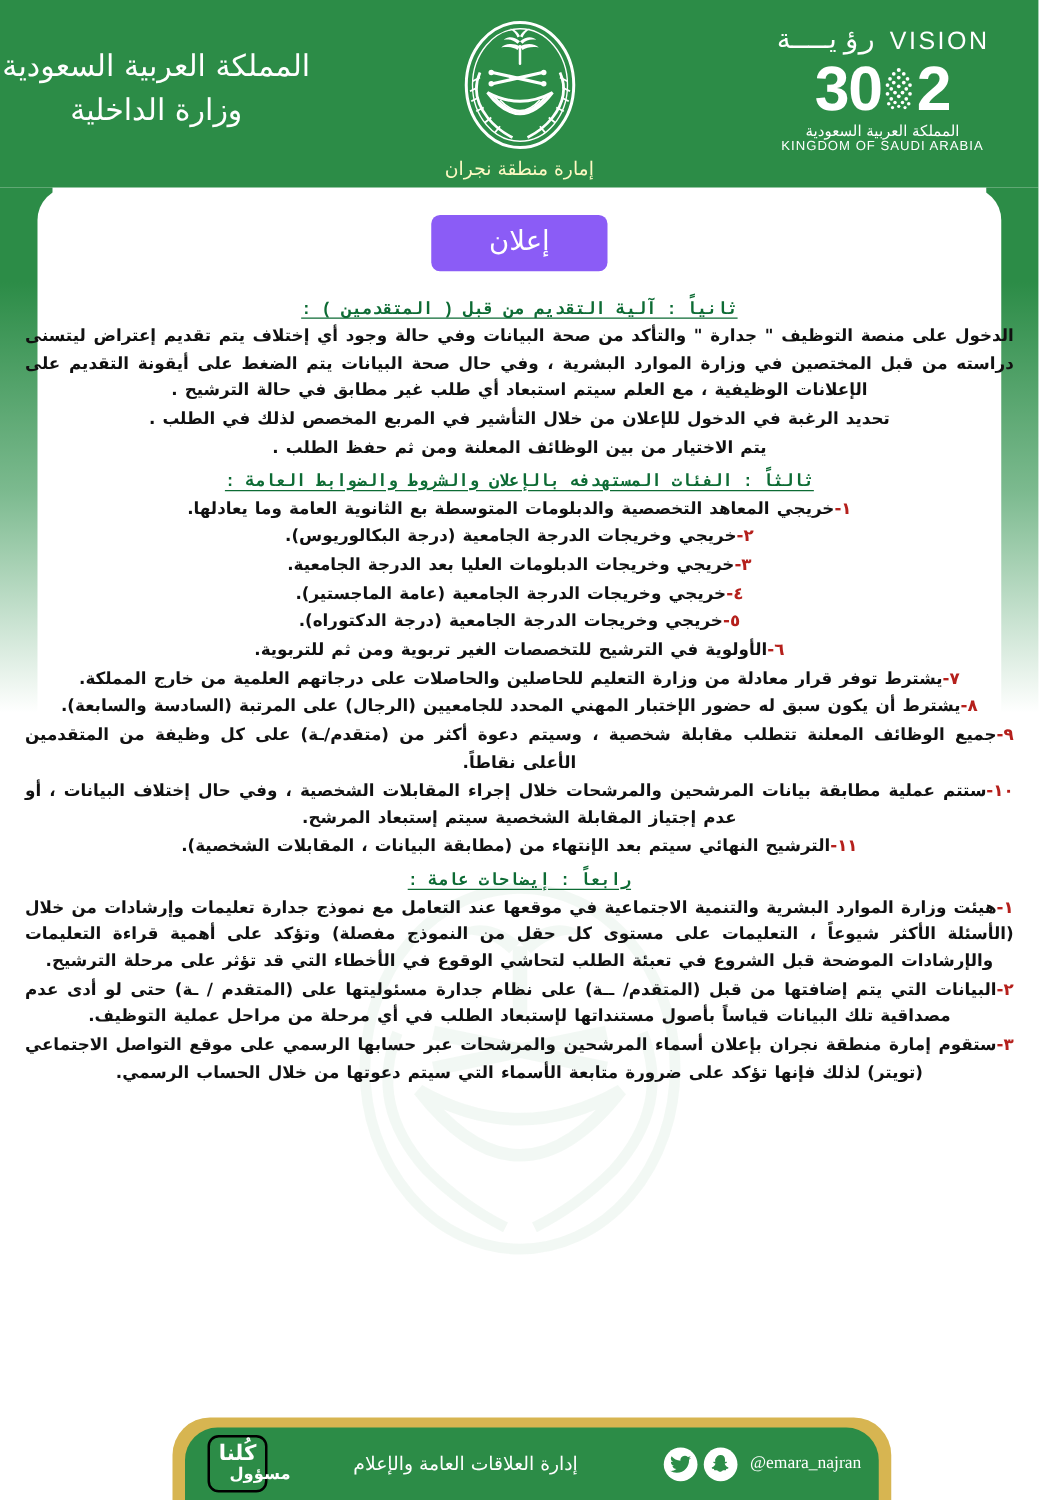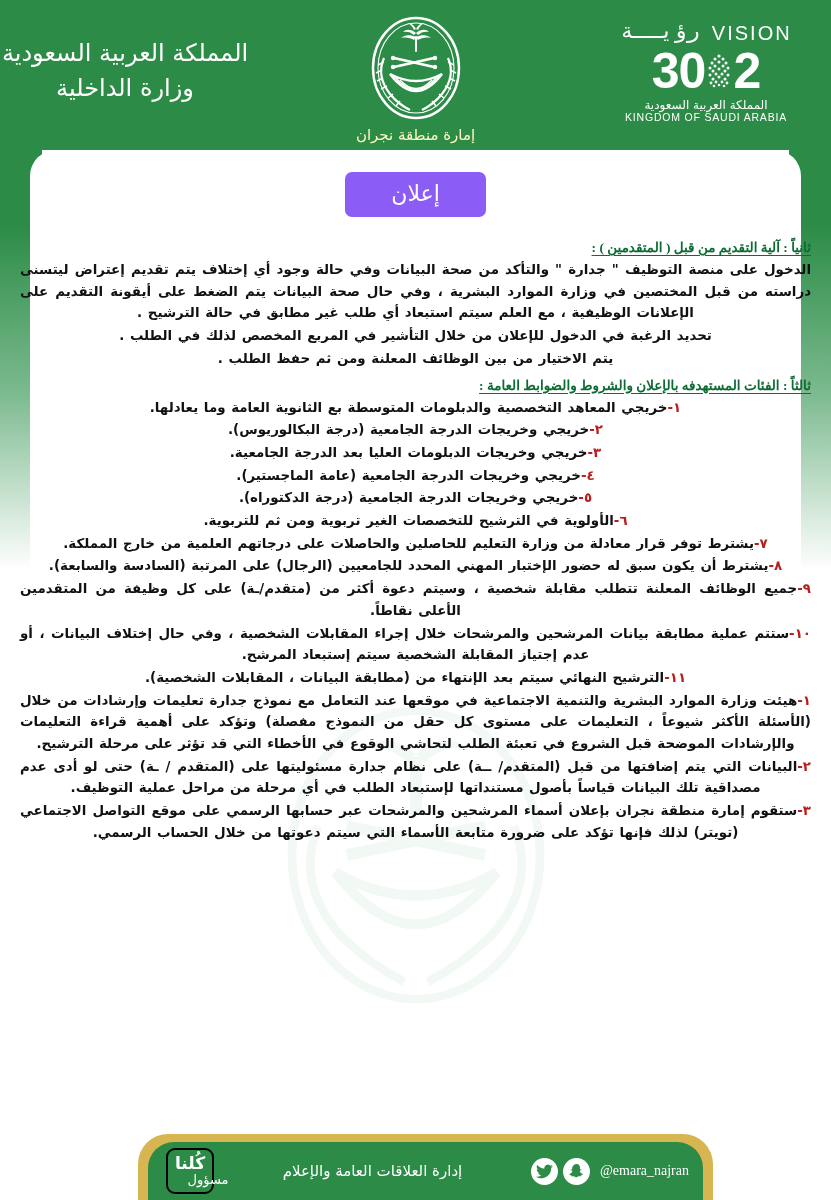--- a/index.html
+++ b/index.html
@@ -190,26 +190,26 @@
 
   .content {
     margin-top: 22px;
     padding: 0 6px;
     direction: rtl;
     text-align: justify;
   }
 
   .sec-head {
     color: #0d6b34;
-    font-family: Liberation Serif, serif;
+    font-family: Liberation Mono, monospace;
     font-weight: bold;
     font-size: 13.5px;
     text-decoration: underline;
     text-underline-offset: 3px;
-    text-align: right;
+    text-align: center;
     margin: 7px 0 3px;
     letter-spacing: -0.3px;
   }
 
   p.para {
     color: #111111;
     font-family: "DejaVu Sans", sans-serif;
     font-weight: bold;
     font-size: 13.4px;
     line-height: 1.62;
@@ -285,21 +285,21 @@
     color: #ffffff;
     font-family: "DejaVu Sans", sans-serif;
     display: flex;
     flex-direction: column;
     align-items: center;
     justify-content: center;
     line-height: 1.05;
     flex: none;
   }
   .resp-badge .l1 { font-size: 17px; font-weight: bold; }
-  .resp-badge .l2 { font-size: 13px; font-weight: normal; padding-left: 36px; }
+  .resp-badge .l2 { font-size: 13px; font-weight: bold; padding-left: 36px; }
 
   .footer-dept {
     color: #ffffff;
     font-family: "DejaVu Sans", sans-serif;
     font-size: 15px;
     letter-spacing: -0.3px;
     flex: none;
   }
 
   .footer-social {
@@ -483,20 +483,21 @@
         <li class="item center"><span class="num">٤-</span><span>خريجي وخريجات الدرجة الجامعية (عامة الماجستير).</span></li>
         <li class="item center"><span class="num">٥-</span><span>خريجي وخريجات الدرجة الجامعية (درجة الدكتوراه).</span></li>
         <li class="item center"><span class="num">٦-</span><span>الأولوية في الترشيح للتخصصات الغير تربوية ومن ثم للتربوية.</span></li>
         <li class="item"><span class="num">٧-</span><span>يشترط توفر قرار معادلة من وزارة التعليم للحاصلين والحاصلات على درجاتهم العلمية من خارج المملكة.</span></li>
         <li class="item"><span class="num">٨-</span><span>يشترط أن يكون سبق له حضور الإختبار المهني المحدد للجامعيين (الرجال) على المرتبة (السادسة والسابعة).</span></li>
         <li class="item"><span class="num">٩-</span><span>جميع الوظائف المعلنة تتطلب مقابلة شخصية ، وسيتم دعوة أكثر من (متقدم/ـة)  على كل وظيفة من المتقدمين الأعلى نقاطاً.</span></li>
         <li class="item"><span class="num">١٠-</span><span>ستتم عملية مطابقة بيانات المرشحين والمرشحات خلال إجراء المقابلات الشخصية ، وفي حال إختلاف البيانات ، أو عدم إجتياز المقابلة الشخصية سيتم إستبعاد المرشح.</span></li>
         <li class="item center"><span class="num">١١-</span><span>الترشيح النهائي سيتم بعد الإنتهاء من (مطابقة البيانات ، المقابلات الشخصية).</span></li>
       </ul>
 
+      <div class="sec-head">رابعاً : إيضاحات عامة :</div>
       <ul class="list">
         <li class="item"><span class="num">١-</span><span>هيئت وزارة الموارد البشرية والتنمية الاجتماعية في موقعها عند التعامل مع نموذج جدارة تعليمات وإرشادات من خلال (الأسئلة الأكثر شيوعاً ، التعليمات على مستوى كل حقل من النموذج مفصلة) وتؤكد على أهمية قراءة التعليمات والإرشادات الموضحة قبل الشروع في تعبئة الطلب لتحاشي الوقوع في الأخطاء التي قد تؤثر على مرحلة الترشيح.</span></li>
         <li class="item"><span class="num">٢-</span><span>البيانات التي يتم إضافتها من قبل (المتقدم/ ــة) على نظام جدارة مسئوليتها على (المتقدم / ـة) حتى لو أدى عدم مصداقية تلك البيانات قياساً بأصول مستنداتها لإستبعاد الطلب في أي مرحلة من مراحل عملية التوظيف.</span></li>
         <li class="item"><span class="num">٣-</span><span>ستقوم إمارة منطقة نجران بإعلان أسماء المرشحين والمرشحات عبر حسابها الرسمي على موقع التواصل الاجتماعي (تويتر) لذلك فإنها تؤكد على ضرورة متابعة الأسماء التي سيتم دعوتها من خلال الحساب الرسمي.</span></li>
       </ul>
     </div>
   </div>
 
   <div class="footer">
     <div class="footer-gold"></div>

